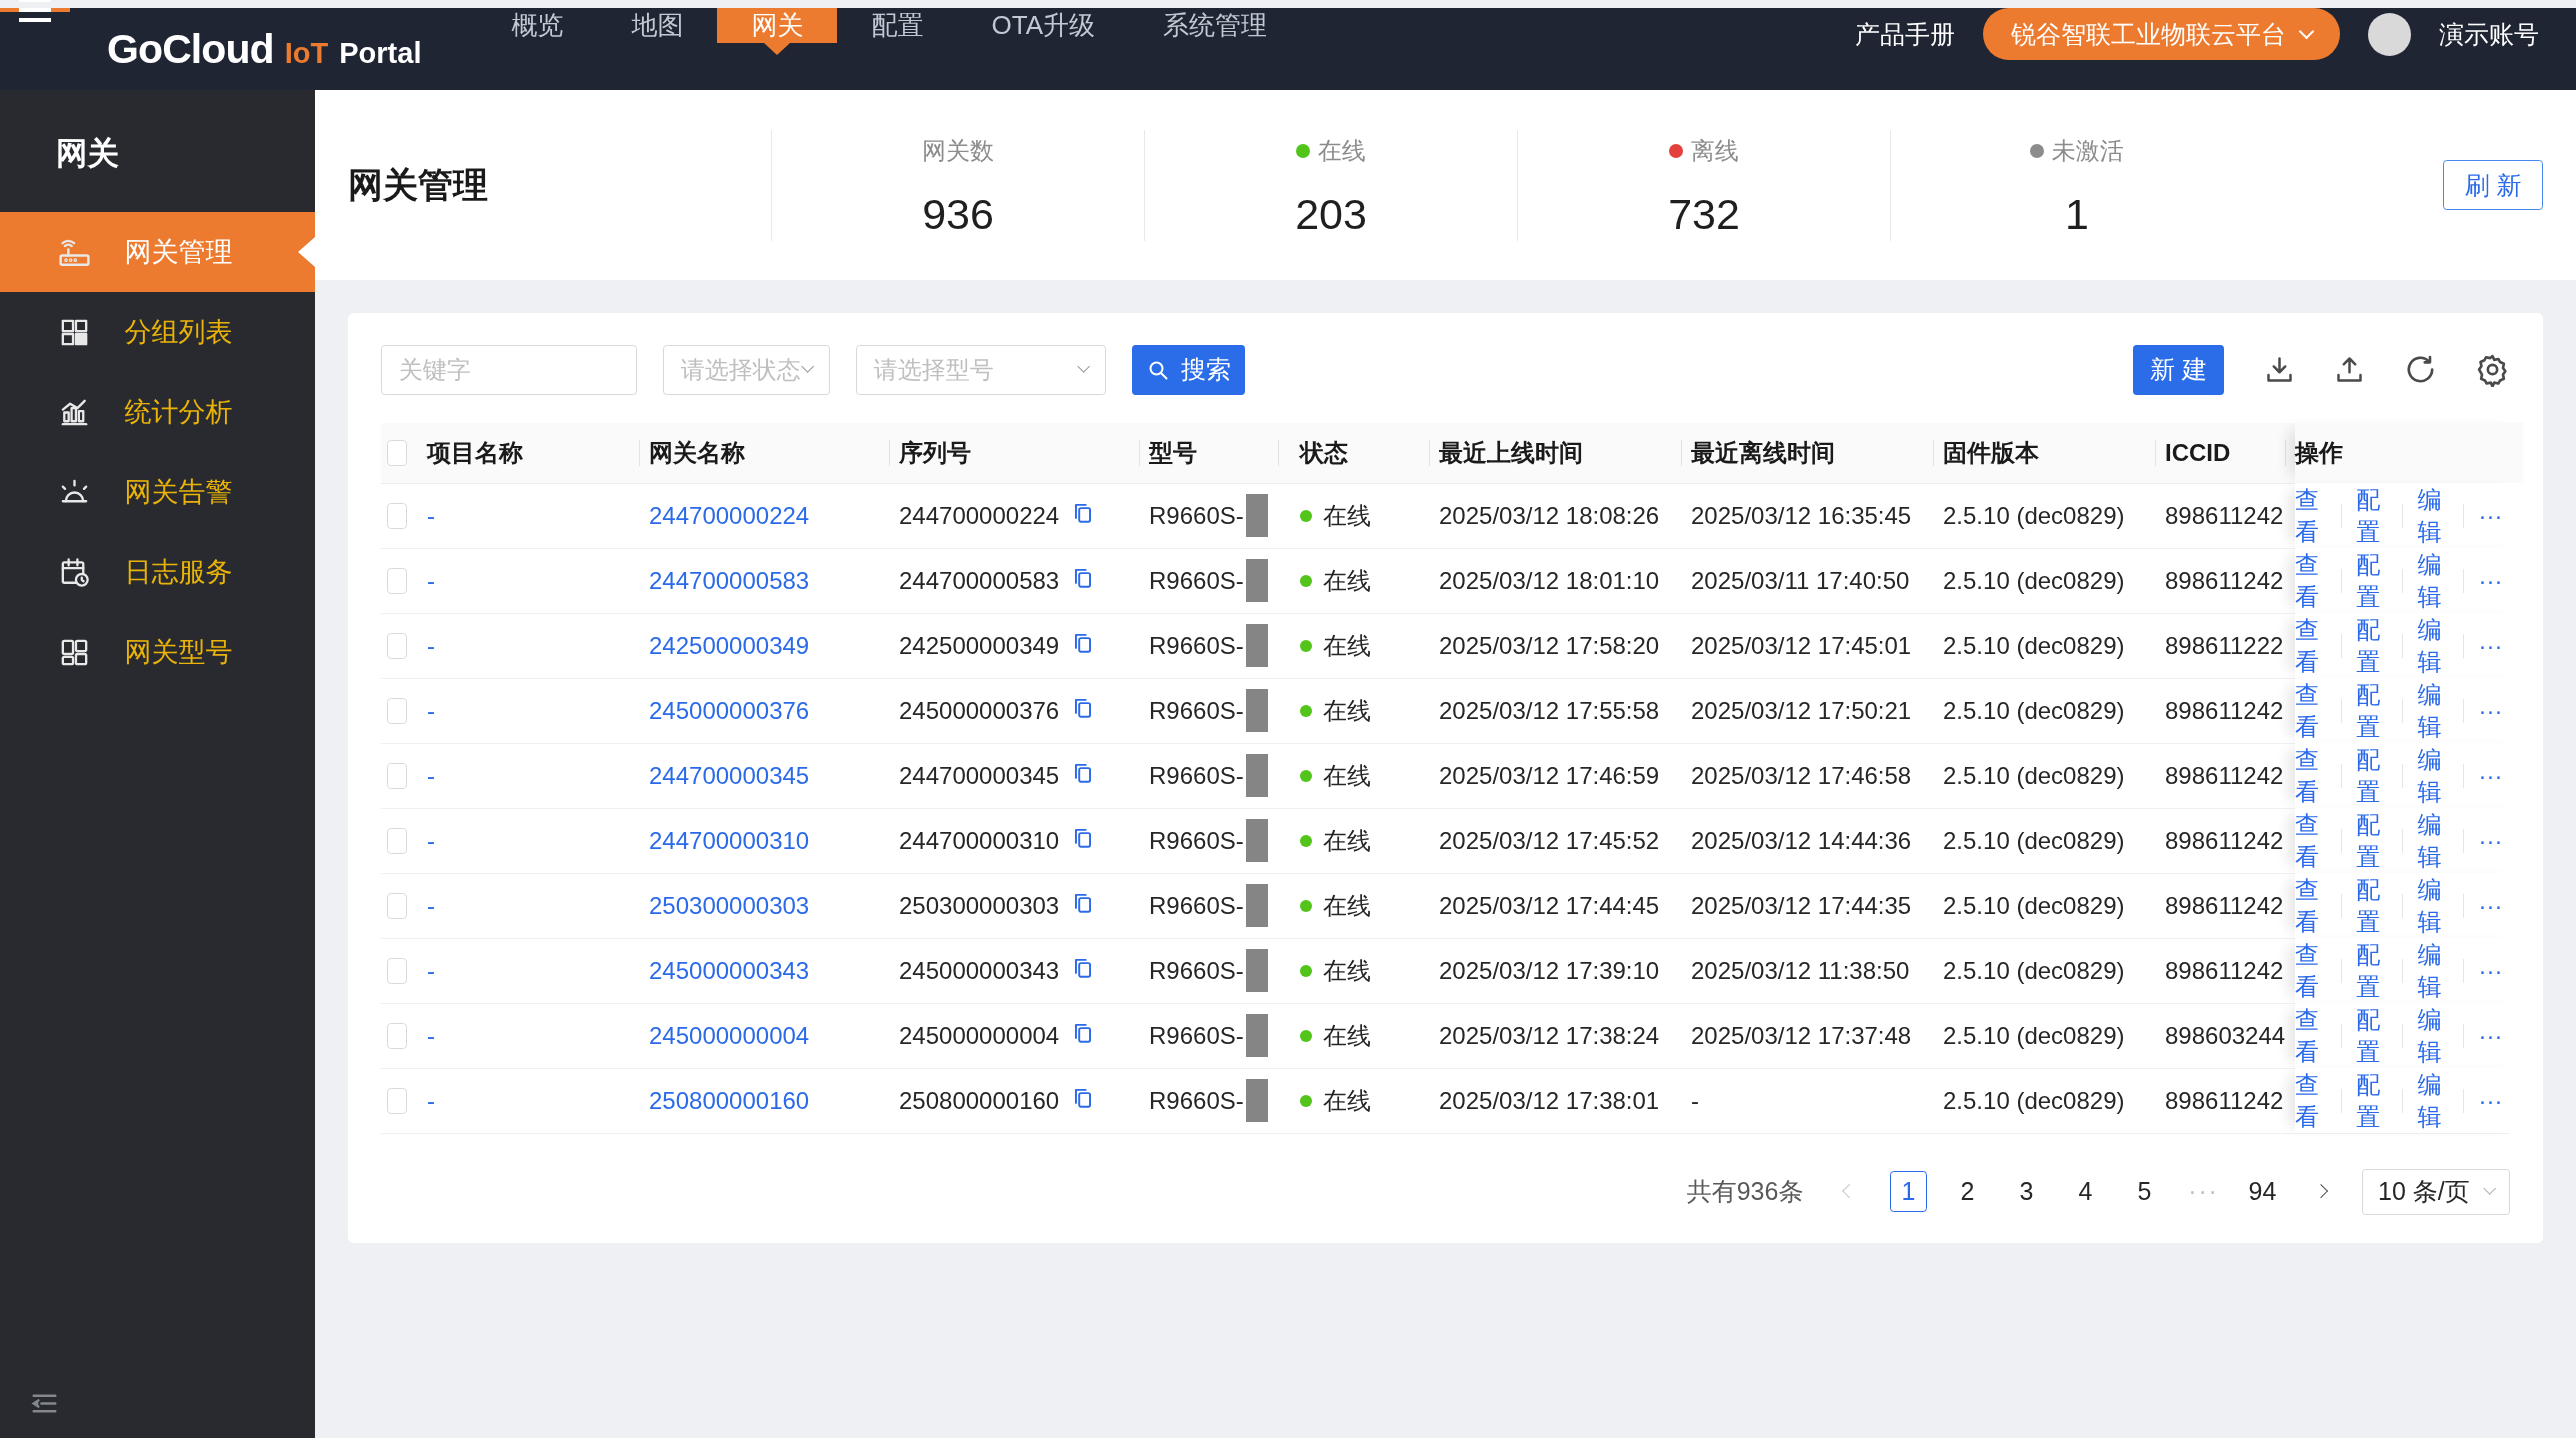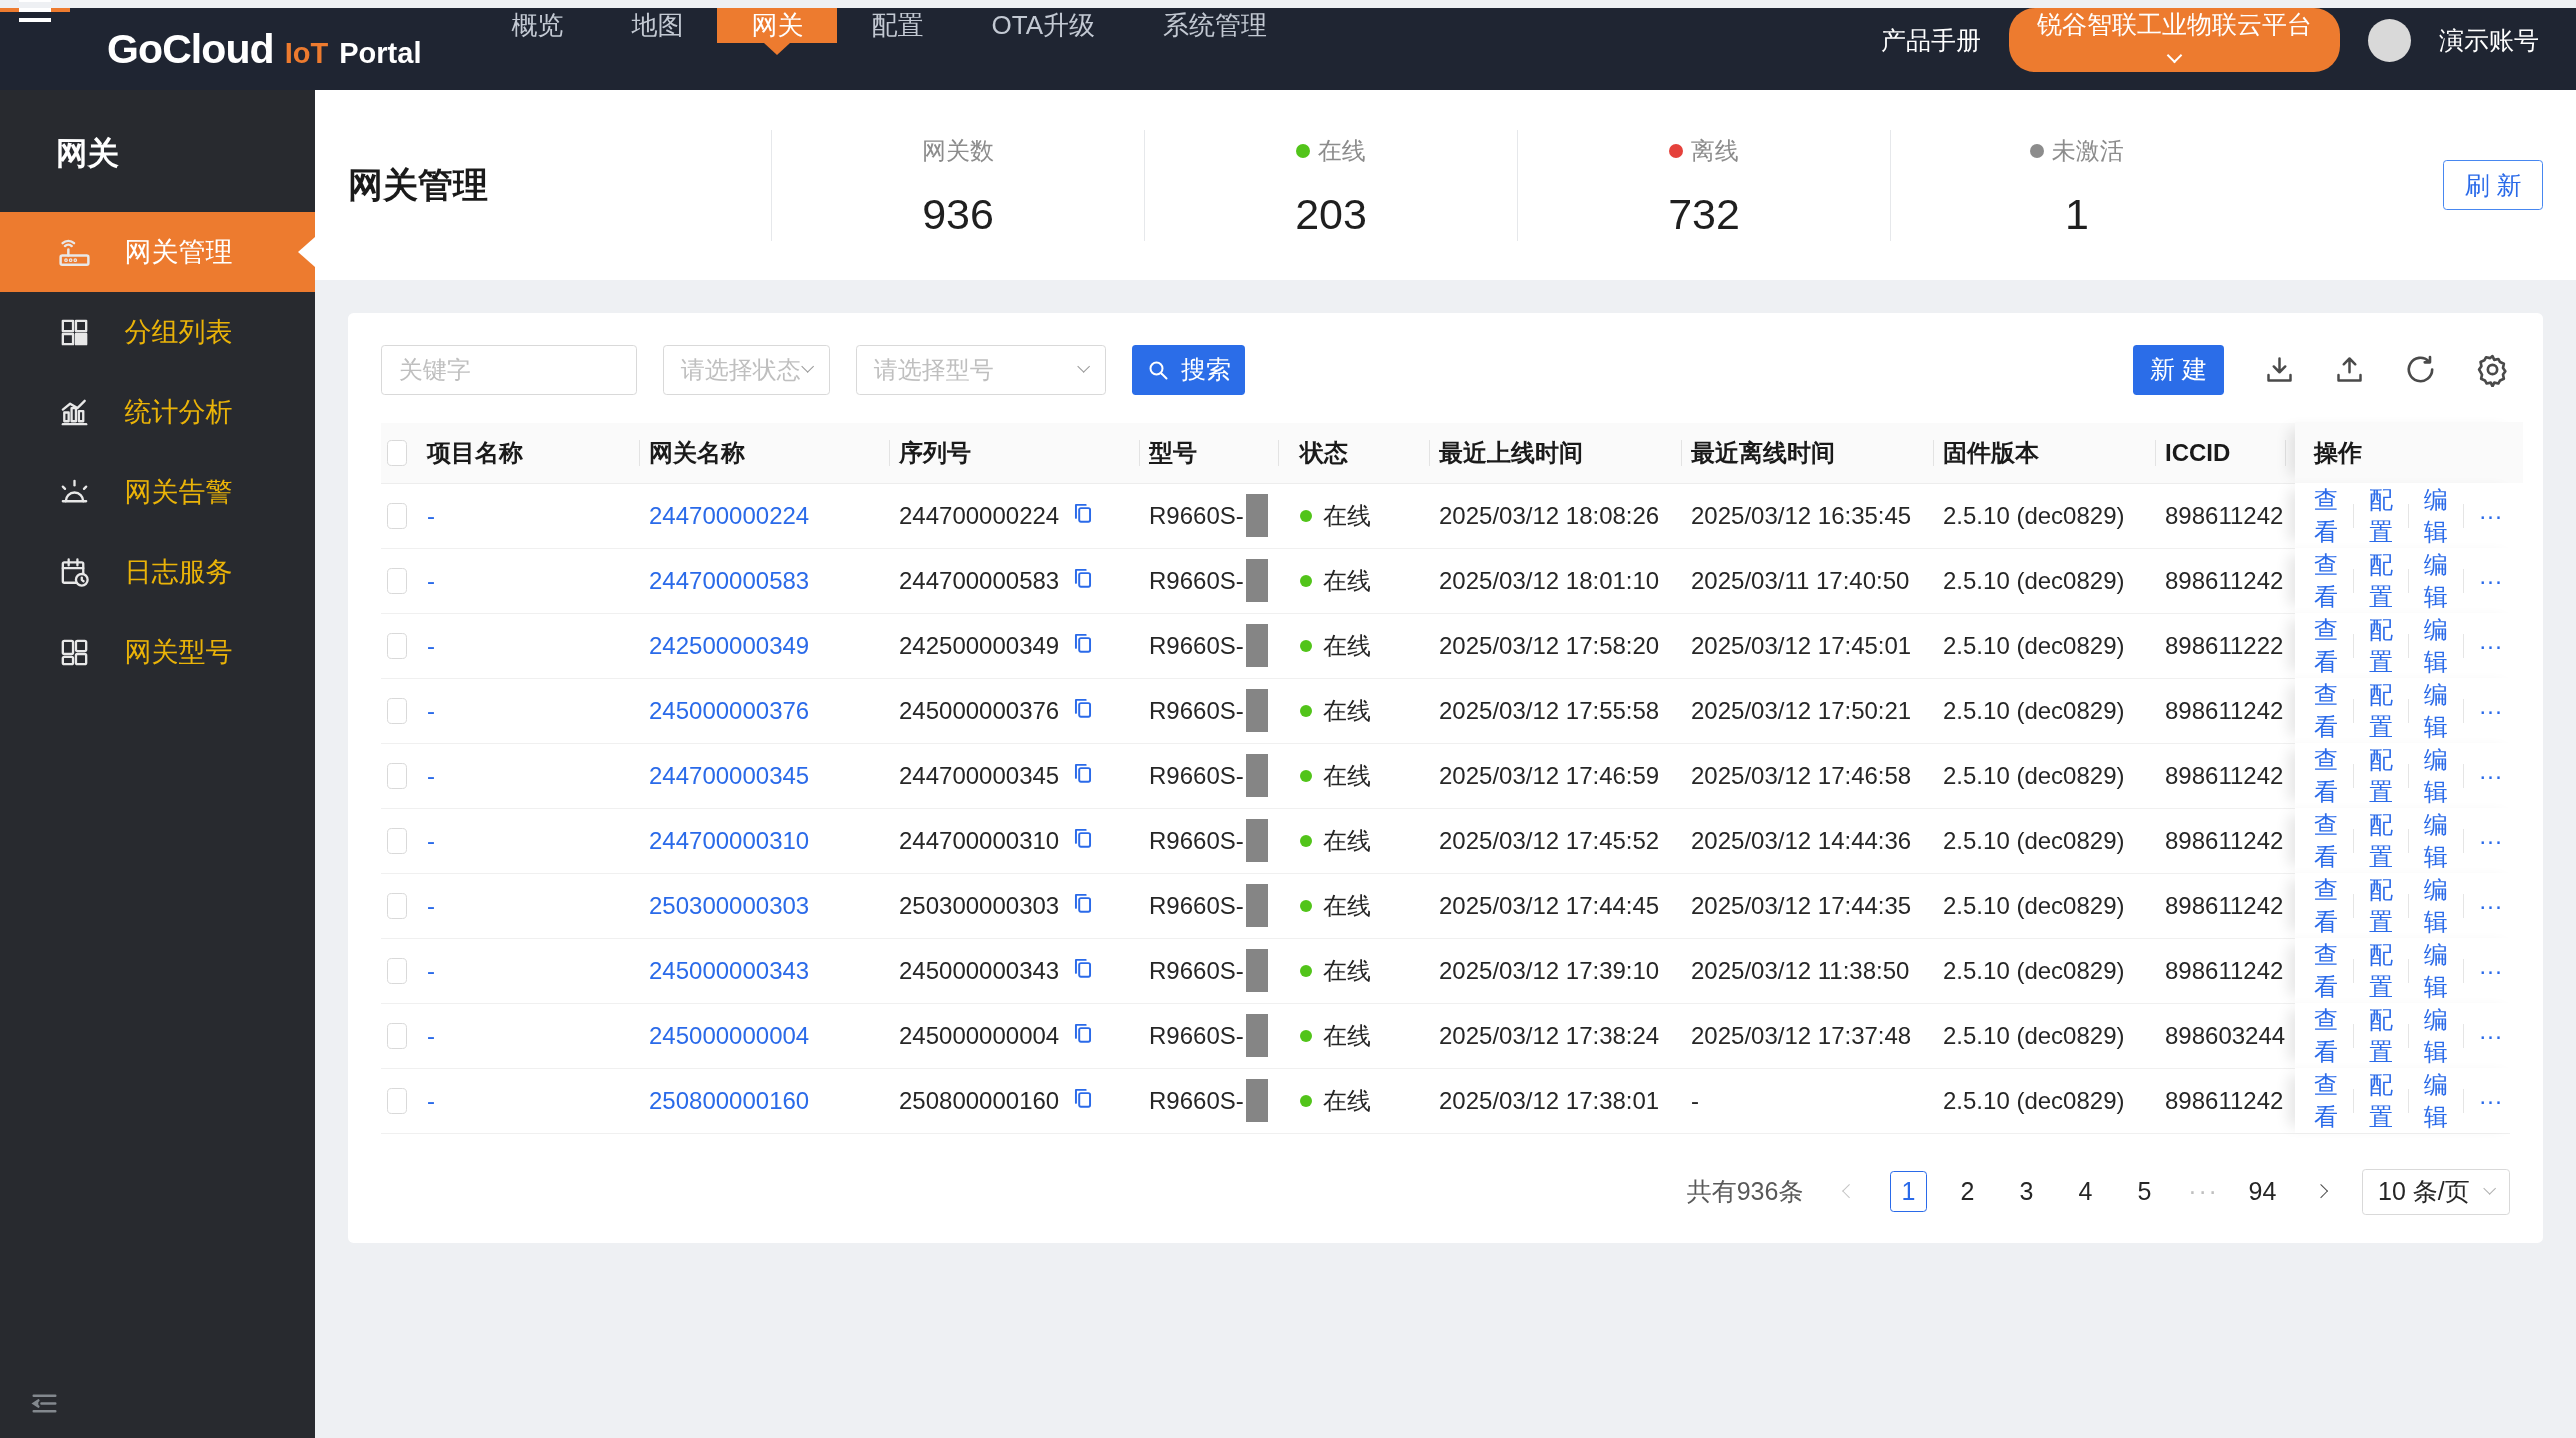--- a/index.html
+++ b/index.html
@@ -22,21 +22,21 @@
   .brand .iot{font-size:29px;font-weight:bold;color:var(--orange);}
   .brand .portal{font-size:29px;font-weight:bold;}
   .topnav{display:flex;align-items:stretch;}
   .topnav .nav-item{display:flex;align-items:center;padding:0 34px;font-size:26px;color:#C3C9D3;cursor:pointer;position:relative;}
   .topnav .nav-item.active{background:var(--orange);color:#fff;}
   .topnav .nav-item.active::after{content:'';position:absolute;left:50%;bottom:-12px;transform:translateX(-50%);
     border:13px solid transparent;border-top:12px solid var(--orange);border-bottom:none;}
   .top-right{margin-left:auto;display:flex;align-items:center;gap:28px;padding-right:37px;}
   .manual{font-size:25px;color:#fff;cursor:pointer;}
   .platform-pill{display:flex;align-items:center;gap:15px;background:var(--orange);color:#fff;font-size:25px;
-    height:64px;padding:0 28px;border-radius:26px;cursor:pointer;flex-direction:column;}
+    height:52px;padding:0 28px;border-radius:26px;cursor:pointer;}
   .avatar{width:43px;height:43px;border-radius:50%;background:#D9D9D9;}
   .account{font-size:25px;color:#fff;cursor:pointer;}
   .chev{display:inline-block;width:11px;height:11px;border-right:2.8px solid currentColor;border-bottom:2.8px solid currentColor;}
   .chev-down{transform:rotate(45deg);margin-top:-5.6px;}
   .chev-left{transform:rotate(135deg);}
   .chev-right{transform:rotate(-45deg);}
 
   
   .shell{display:flex;height:1357px;}
   .sidebar{position:relative;width:315px;background:var(--sidebar);flex:none;}
@@ -95,21 +95,21 @@
   .col-check{width:46px;padding-left:5.6px;}
   .col-project{width:222px;}
   .col-name{width:250px;}
   .col-serial{width:250px;gap:11px;}
   .col-model{width:139px;}
   .col-status{width:139px;gap:11px;margin-left:12px;}
   .col-online{width:252px;}
   .col-offline{width:252px;}
   .col-fw{width:222px;}
   .col-iccid{width:130px;overflow:hidden;white-space:nowrap;padding-right:0;}
-  .col-actions{width:228px;padding-left:19px;gap:15px;background:#fff;height:65px;
+  .col-actions{width:228px;padding-left:0;gap:15px;background:#fff;height:65px;
     box-shadow:-13px 0 13px -7.4px rgba(0,0,0,0.10);position:relative;z-index:2;}
   .thead .col-actions{background:#FAFAFA;height:61px;}
   .checkbox{width:26px;height:26px;border:0.9px solid #D9D9D9;border-radius:4.6px;background:#fff;cursor:pointer;}
   .link{color:var(--blue);}
   .dash-link{color:var(--blue);}
   .copy-icon svg{stroke:var(--blue);fill:none;stroke-width:1.8;stroke-linecap:round;stroke-linejoin:round;}
   .redact{width:31.5px;height:43px;background:#858585;display:inline-block;margin-left:1.9px;}
   .status-dot{width:12px;height:12px;border-radius:50%;background:var(--green);flex:none;}
   .action-link{color:var(--blue);font-size:24px;}
   .sep{width:0.9px;height:24px;background:#E5E5E5;}

